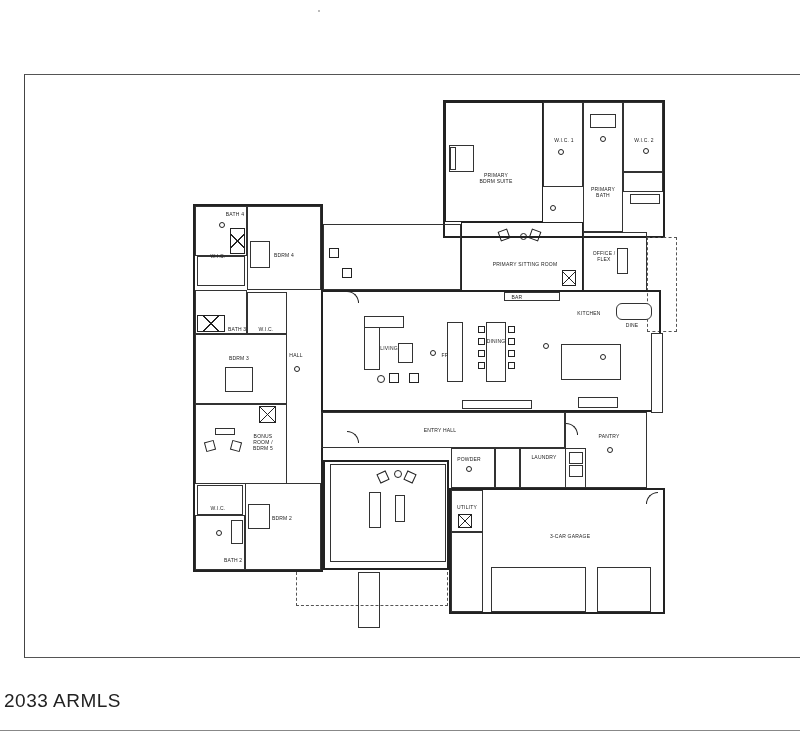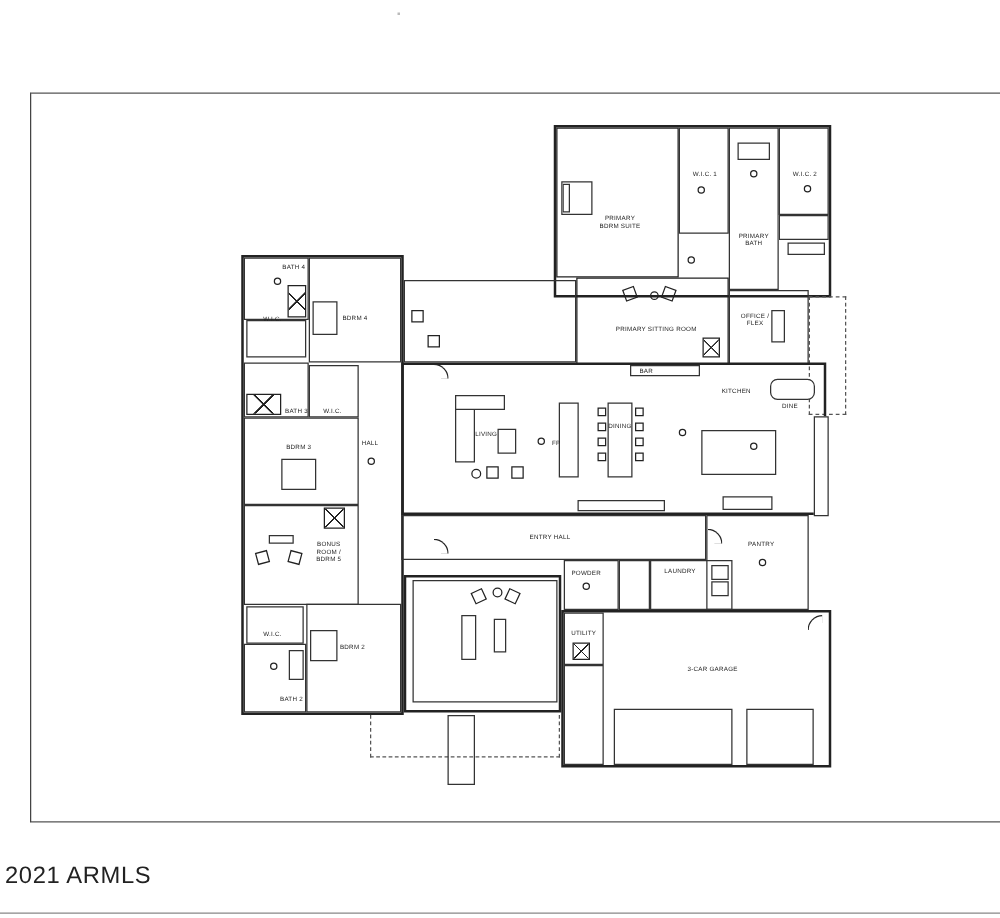--- a/index.html
+++ b/index.html
@@ -178,14 +178,14 @@
   <div class="thin" style="left:451px;top:490px;width:32px;height:42px;"></div>
   <div class="lbl" style="left:455px;top:504px;width:24px;">UTILITY</div>
   <div class="x-box" style="left:458px;top:514px;width:14px;height:14px;"></div>
   <div class="thin" style="left:451px;top:532px;width:32px;height:80px;"></div>
   <div class="lbl" style="left:550px;top:533px;width:40px;">3-CAR GARAGE</div>
   <div class="thin" style="left:491px;top:567px;width:95px;height:45px;"></div>
   <div class="thin" style="left:597px;top:567px;width:54px;height:45px;"></div>
   <div class="door" style="left:646px;top:492px;transform:scaleX(-1);"></div>
 </div>
 
-<div class="copyright">2021 ARMLS</div>
+<div class="copyright">2033 ARMLS</div>
 <div class="bottom-line"></div>
 
 </body></html>

